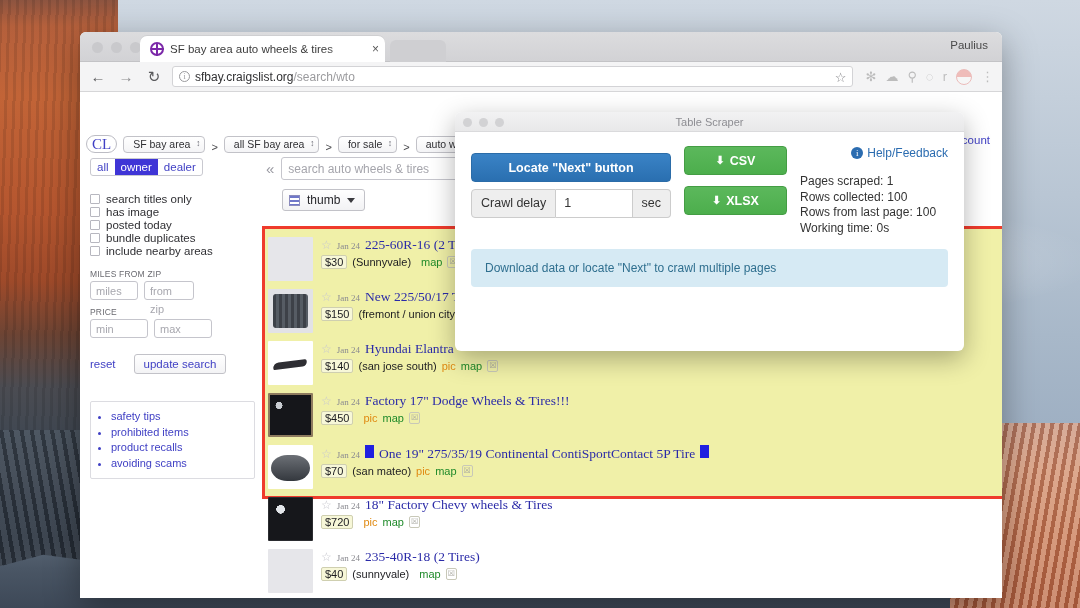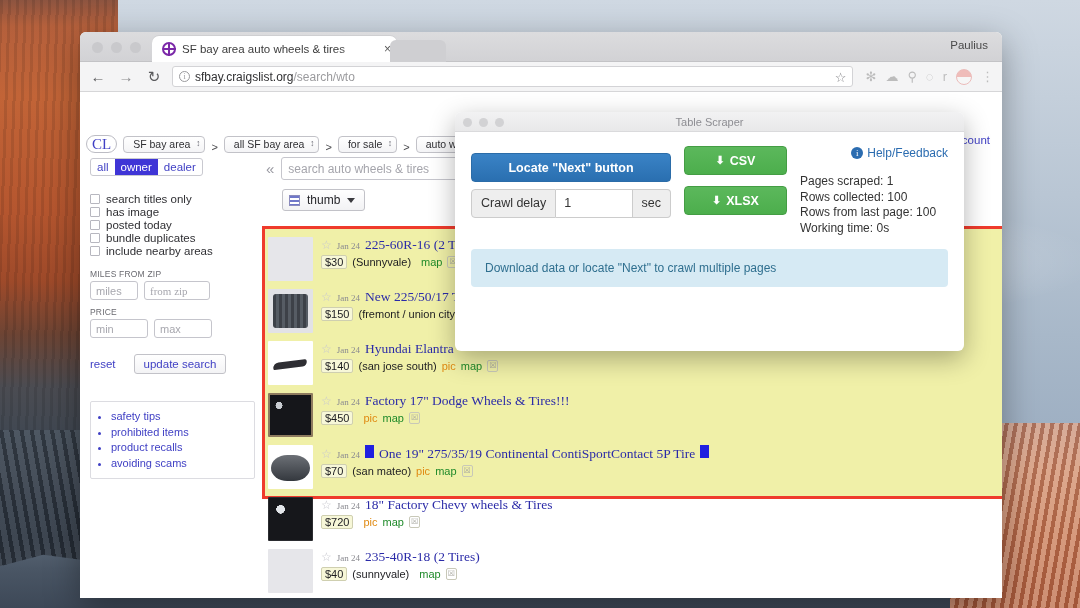--- a/index.html
+++ b/index.html
@@ -70,21 +70,21 @@
     box-shadow:0 10px 34px rgba(0,0,0,.35);
     overflow:hidden;
   }
   .tabstrip{
     height:30px; background:linear-gradient(180deg,#dcdcde,#d2d2d5);
     position:relative; border-bottom:1px solid #c3c3c6;
   }
   .traffic{ position:absolute; left:12px; top:10px; display:flex; gap:8px; }
   .traffic i{ width:11px;height:11px;border-radius:50%;background:#c9c9cc;display:block; }
   .tab{
-    position:absolute; left:72px; top:4px; width:245px; height:26px;
+    position:absolute; left:60px; top:4px; width:245px; height:26px;
     background:#fff; border-radius:7px 7px 0 0; display:flex; align-items:center;
     padding:0 6px 0 10px; gap:6px;
     box-shadow:0 -1px 0 rgba(0,0,0,.05);
   }
   .tab .favicon{
     width:14px;height:14px;border-radius:50%;border:2px solid #7b28a8;
     position:relative; flex:0 0 auto;
   }
   .tab .favicon:before{content:"";position:absolute;left:4px;top:-1px;width:2px;height:13px;background:#7b28a8;}
   .tab .favicon:after{content:"";position:absolute;left:0px;top:4px;width:12px;height:2px;background:#7b28a8;transform:rotate(0deg);}
@@ -167,21 +167,21 @@
   .checks{ margin-bottom:12px; }
   .chk{ display:flex; align-items:center; gap:6px; margin:1px 0; }
   .chk i{ width:10px;height:10px;border:1px solid #b7b7bf;background:#fff;display:block;border-radius:1px;}
   .chk span{ font-size:11.5px; color:#2f2f33; }
   .flabel{ font-size:8.5px; color:#6a6a70; letter-spacing:.2px; margin:7px 0 2px; }
   .frow{ display:flex; gap:6px; }
   .fin{
     border:1px solid #c5c5cc; border-radius:3px; height:19px; font-size:11px;
     color:#a7a7ae; padding:0 5px; line-height:18px; background:#fff;
   }
-  .fin.w1{ width:48px; } .fin.w2{ width:66px;font-family:Liberation Serif, serif; } .fin.w3{ width:58px; }
+  .fin.w1{ width:48px; } .fin.w2{ width:50px; } .fin.w3{ width:58px; }
   .actions{ display:flex; align-items:center; gap:18px; margin-top:16px; }
   .reset{ font-size:11.5px; color:#3f3fc4; }
   .updbtn{
     border:1px solid #c2c2c8; border-radius:3px; background:linear-gradient(180deg,#fff,#f3f3f5);
     font-size:11.5px; color:#3f3fc4; padding:3px 9px;
   }
   .linkbox{
     margin-top:27px; border:1px solid #dcdce1; border-radius:2px; padding:7px 6px 7px 4px;
     width:165px;
   }

